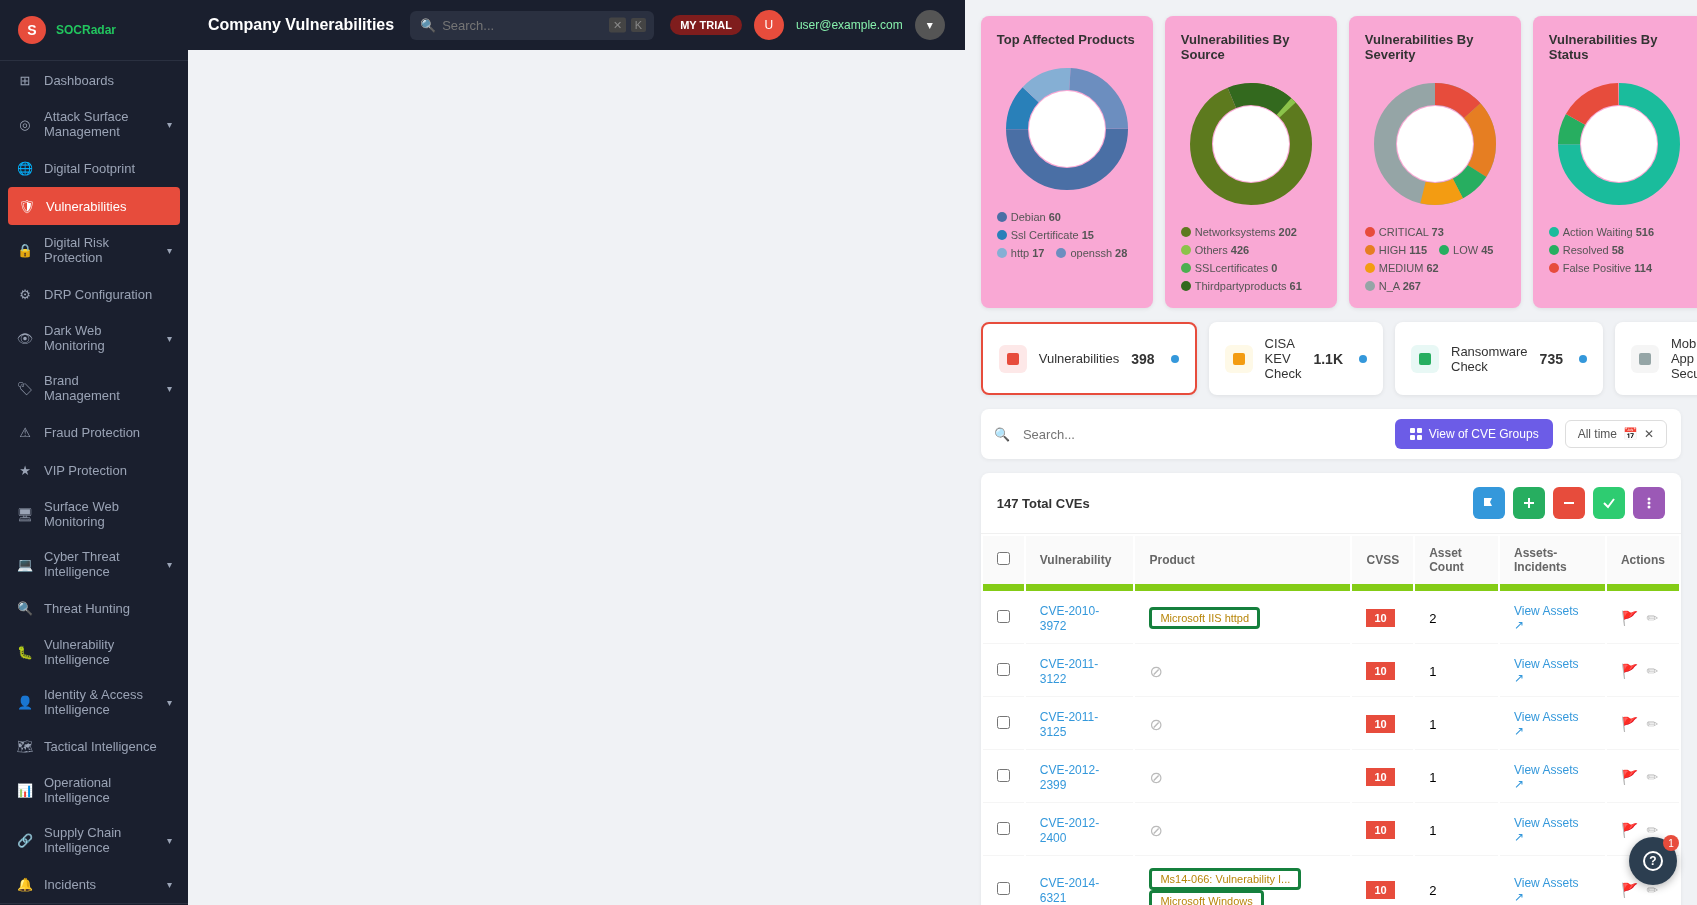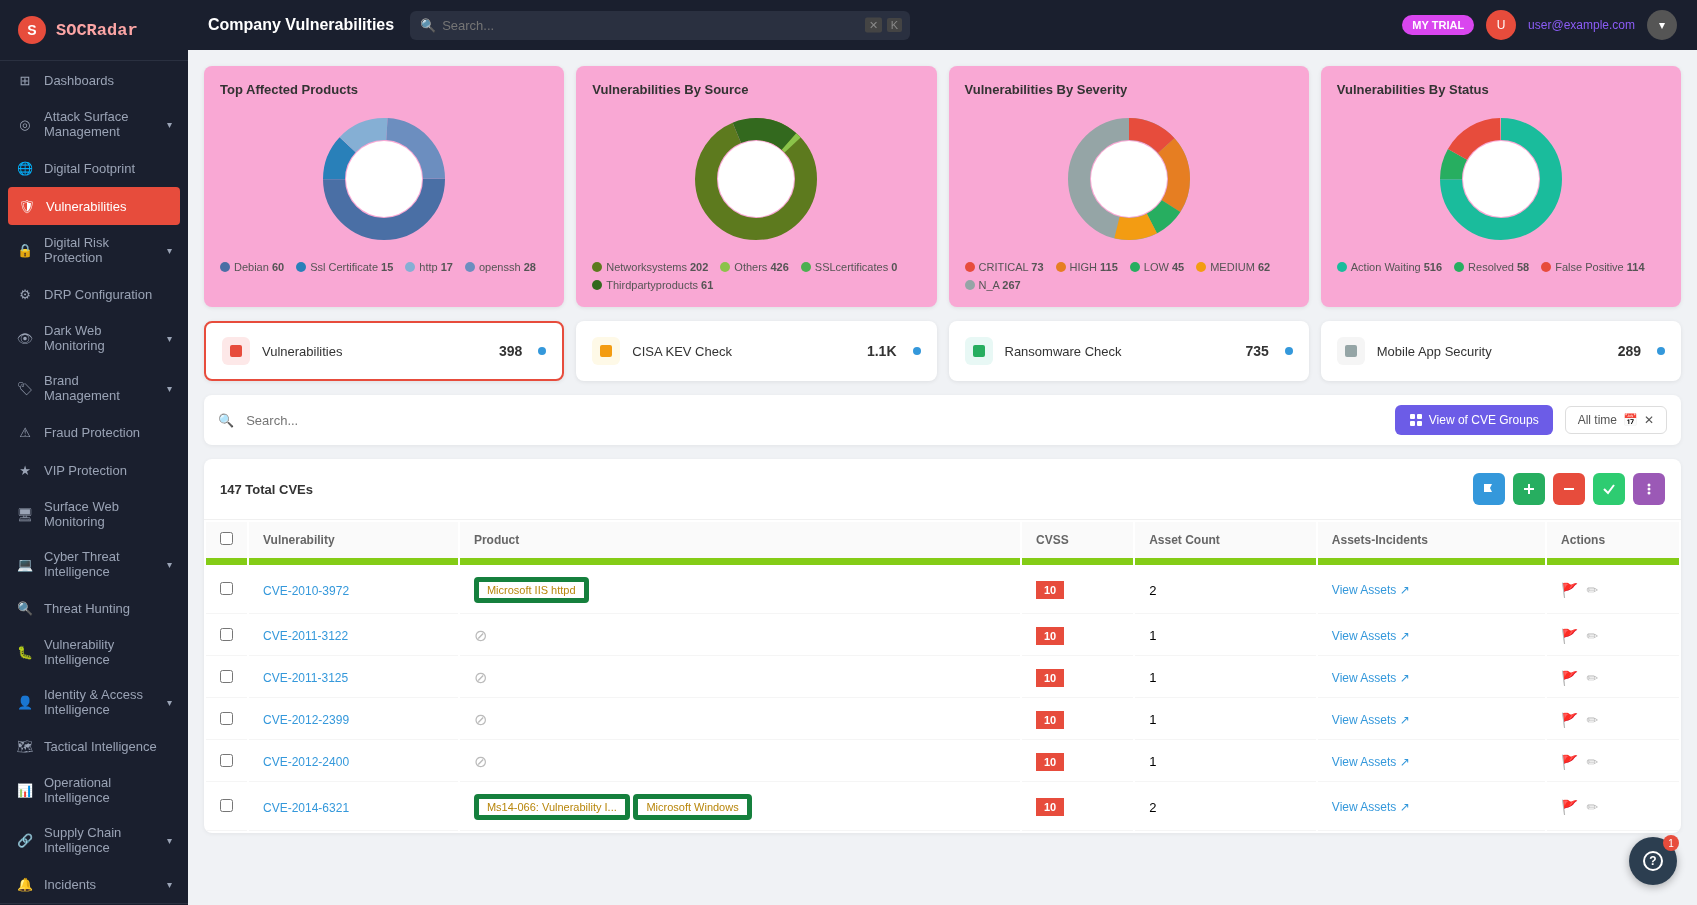--- a/index.html
+++ b/index.html
@@ -1,42 +1,42 @@
 <!DOCTYPE html>
 <html><head>
   <meta charset="utf-8">
   <style>
     * { box-sizing: border-box; margin: 0; padding: 0; }
     body { font-family: -apple-system, BlinkMacSystemFont, 'Segoe UI', sans-serif; background: #f0f2f5; display: flex; height: 100vh; overflow: hidden; font-size: 13px; }
 
     
     .sidebar { width: 188px; background: #1a1f2e; color: #fff; display: flex; flex-direction: column; height: 100vh; overflow-y: auto; flex-shrink: 0; }
     .sidebar-logo { padding: 14px 16px; display: flex; align-items: center; gap: 8px; border-bottom: 1px solid #2a3040; }
-    .logo-text { font-size: 17px; font-weight: 700; color: #fca5a5; font-family: Liberation Mono, monospace; }
+    .logo-text { font-size: 12px; font-weight: 700; color: #22c55e; }
     .sidebar-item { display: flex; align-items: center; padding: 10px 16px; cursor: pointer; color: #9aa3b5; font-size: 13px; gap: 10px; position: relative; }
     .sidebar-item.active { background: #e74c3c; color: #fff; border-radius: 4px; margin: 0 8px; padding: 10px 10px; }
     .sidebar-item .chevron { margin-left: auto; font-size: 10px; }
     .sidebar-icon { width: 18px; height: 18px; display: flex; align-items: center; justify-content: center; flex-shrink: 0; }
     .sidebar-bottom { margin-top: auto; border-top: 1px solid #2a3040; padding: 8px 0; }
 
     
-    .main { flex: 1; display: flex; flex-direction: column; overflow: hidden; }
+    .main { flex: 1; display: flex; flex-direction: row; overflow: hidden; }
 
     
     .header { background: #1a1f2e; color: #fff; padding: 0 20px; height: 50px; display: flex; align-items: center; gap: 16px; flex-shrink: 0; }
     .header-title { font-size: 16px; font-weight: 600; color: #fff; flex: 0 0 auto; }
     .search-bar { flex: 1; max-width: 500px; position: relative; }
     .search-bar input { width: 100%; padding: 7px 36px 7px 32px; background: #2a3040; border: none; border-radius: 6px; color: #ccc; font-size: 13px; outline: none; }
     .search-bar .s-icon { position: absolute; left: 10px; top: 50%; transform: translateY(-50%); color: #888; font-size: 13px; }
     .search-bar .s-x { position: absolute; right: 28px; top: 50%; transform: translateY(-50%); color: #888; cursor: pointer; font-size: 11px; background: #444; border-radius: 2px; padding: 1px 4px; }
     .search-bar .s-k { position: absolute; right: 8px; top: 50%; transform: translateY(-50%); color: #888; font-size: 11px; background: #444; border-radius: 2px; padding: 1px 4px; }
     .header-right { margin-left: auto; display: flex; align-items: center; gap: 12px; }
-    .trial-badge { background: #d946ef; color: #fff; padding: 4px 10px; border-radius: 12px; font-size: 11px; font-weight: 600; }
+    .trial-badge { background: #7f1d1d; color: #fff; padding: 4px 10px; border-radius: 12px; font-size: 11px; font-weight: 600; }
     .avatar { width: 30px; height: 30px; border-radius: 50%; background: #e74c3c; display: flex; align-items: center; justify-content: center; color: #fff; font-size: 12px; }
-    .user-info { color: #8b5cf6; font-size: 12px; }
+    .user-info { color: #86efac; font-size: 12px; }
 
     
     .content { flex: 1; overflow-y: auto; padding: 16px; background: #f0f2f5; }
 
     
     .cards-row { display: grid; grid-template-columns: repeat(4, 1fr); gap: 12px; margin-bottom: 14px; }
     .card { background: #f9a8d4; border-radius: 8px; padding: 16px; box-shadow: 0 1px 4px rgba(0,0,0,0.08); }
     .card-title { font-size: 13px; font-weight: 600; color: #333; margin-bottom: 12px; }
 
     
@@ -74,21 +74,21 @@
     .action-btn.green2 { background: #2ecc71; color: #fff; }
     .action-btn.purple { background: #9b59b6; color: #fff; }
 
     
     .vuln-table { width: 100%; }
     .table-head { background: #fafafa; }
     .table-head th { padding: 10px 14px; text-align: left; font-size: 12px; font-weight: 600; color: #666; border-bottom: 7px solid #84cc16; }
     .table-row td { padding: 10px 14px; border-bottom: 1px solid #f5f5f5; vertical-align: middle; }
     .cve-link { color: #3498db; text-decoration: none; font-size: 12px; }
     .cvss-badge { background: #e74c3c; color: #fff; padding: 3px 8px; border-radius: 0; font-size: 11px; font-weight: 700; display: inline-block; }
-    .product-tag { border: 5px solid #15803d; color: #b8860b; padding: 2px 8px; border-radius: 4px; font-size: 11px; display: inline-block; margin-right: 0; }
+    .product-tag { border: 3px solid #15803d; color: #b8860b; padding: 2px 8px; border-radius: 4px; font-size: 11px; display: inline-block; margin-right: 0; }
     .view-assets-link { color: #3498db; font-size: 12px; text-decoration: none; display: flex; align-items: center; gap: 4px; }
     .no-product { color: #bbb; font-size: 16px; }
     .checkbox-col { width: 30px; }
     .row-actions { display: flex; align-items: center; gap: 8px; }
     .row-action-icon { color: #bbb; cursor: pointer; font-size: 14px; }
 
     
     .chat-btn { position: fixed; bottom: 20px; right: 20px; width: 48px; height: 48px; background: #2c3e50; border-radius: 50%; display: flex; align-items: center; justify-content: center; cursor: pointer; box-shadow: 0 2px 8px rgba(0,0,0,0.3); }
     .chat-badge { position: absolute; top: -2px; right: -2px; background: #e74c3c; color: #fff; font-size: 10px; border-radius: 50%; width: 16px; height: 16px; display: flex; align-items: center; justify-content: center; }
   </style>

